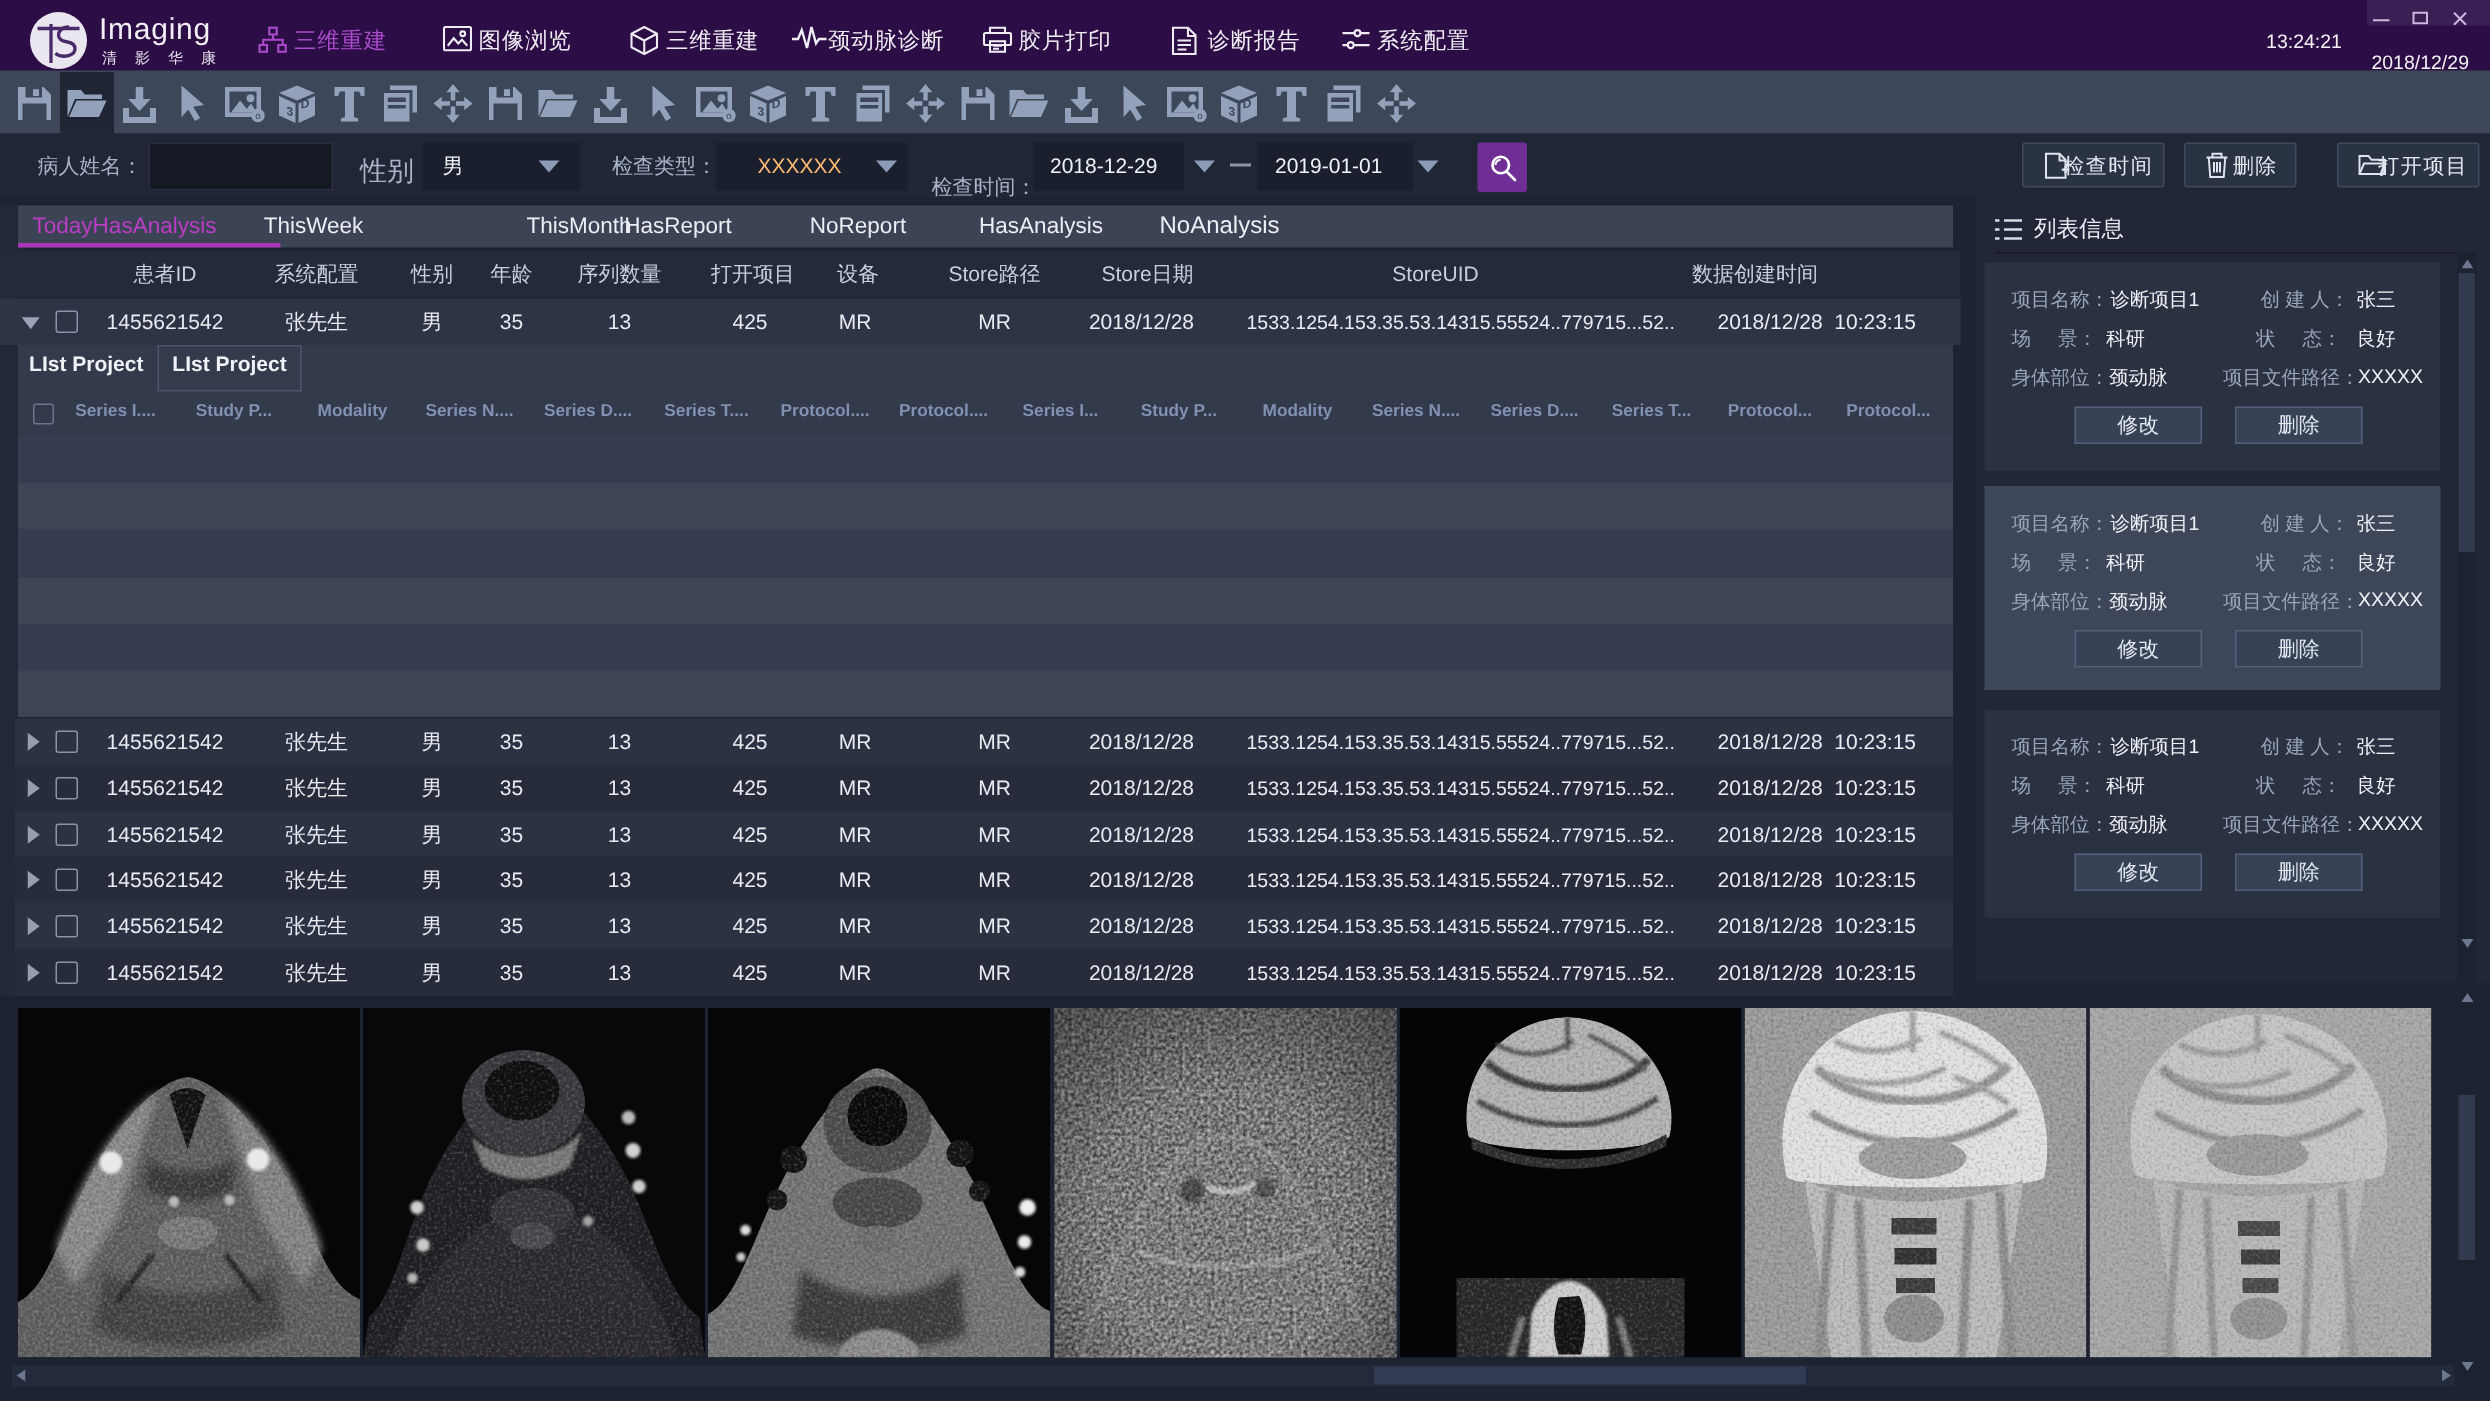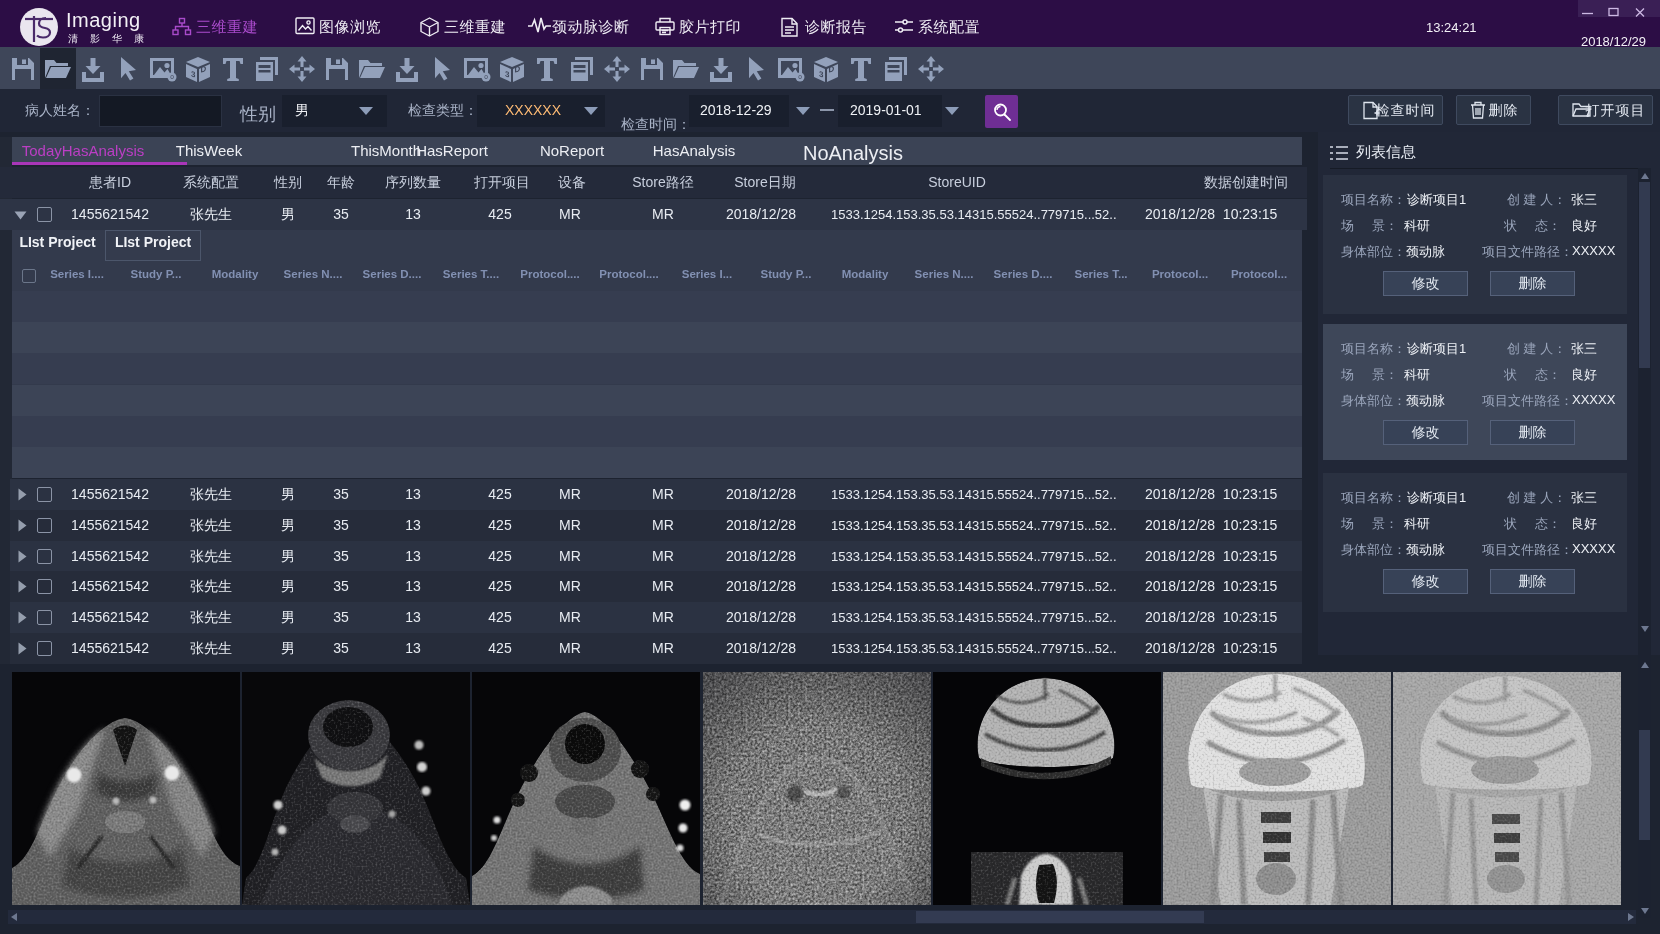--- a/index.html
+++ b/index.html
@@ -71,21 +71,21 @@
       </svg></div>
 <div class="abs" style="left:918px;top:18px;font-size:15px;color:#efedf4;letter-spacing:0.5px;white-space:nowrap">系统配置</div>
 <div class="abs" style="left:1578px;top:0;width:82px;height:17px;background:#3a1f55"></div>
 <svg class="abs" style="left:1580px;top:7px" width="76" height="11" viewBox="0 0 76 11">
 <g stroke="#cdb9e4" stroke-width="1.3" fill="none">
 <path d="M2 6.5 h11"></path>
 <rect x="29" y="1.5" width="9" height="7"></rect>
 <path d="M56 1.5 l8 8 M64 1.5 l-8 8"></path>
 </g>
     </svg>
-<div class="abs" style="left:1426px;top:20px;width:220px;text-align:left;font-size:13px;color:#f2f0f5">13:24:21</div>
+<div class="abs" style="left:1426px;top:20px;width:220px;text-align:center;font-size:13px;color:#f2f0f5">13:24:21</div>
 <div class="abs" style="left:1426px;top:34px;width:220px;text-align:right;font-size:13px;color:#f2f0f5">2018/12/29</div>
 </div>
 <div class="abs" style="left:0;top:47px;width:1660px;height:42px;background:#3e4659">
 <div class="abs" style="left:40px;top:1px;width:36px;height:41px;background:#1f2532"></div>
 <div class="abs" style="left:9px;top:8px;width:28px;height:28px;display:flex;align-items:center;justify-content:center">
       <svg width="26" height="26" viewBox="0 0 26 26">
         <path fill="#93a1bb" d="M2 2 h17 l5 5 v17 h-22 z M7 2 v7 h11 v-7 z M12 3.5 h4 v4.5 h-4 z M5 13 h16 v11 h-16 z" fill-rule="evenodd"></path>
       </svg>
     </div>
 <div class="abs" style="left:44px;top:8px;width:28px;height:28px;display:flex;align-items:center;justify-content:center">
@@ -315,35 +315,35 @@
     </svg>
 </div>
 <div class="abs" style="left:0;top:137px;width:12px;height:527px;background:#222835"></div>
 <div class="abs" style="left:12px;top:137px;width:1290px;height:28px;background:#3b4355">
 <div class="abs" style="left:-19px;top:5px;width:180px;text-align:center;font-size:15px;color:#bb3ec4">TodayHasAnalysis</div>
 <div class="abs" style="left:107px;top:5px;width:180px;text-align:center;font-size:15px;color:#eceef3">ThisWeek</div>
 <div class="abs" style="left:229px;top:5px;width:180px;text-align:right;font-size:15px;color:#eceef3">ThisMonth</div>
 <div class="abs" style="left:350px;top:5px;width:180px;text-align:center;font-size:15px;color:#eceef3">HasReport</div>
 <div class="abs" style="left:470px;top:5px;width:180px;text-align:center;font-size:15px;color:#eceef3">NoReport</div>
 <div class="abs" style="left:592px;top:5px;width:180px;text-align:center;font-size:15px;color:#eceef3">HasAnalysis</div>
-<div class="abs" style="left:711px;top:5px;width:180px;text-align:right;font-size:20px;color:#eceef3">NoAnalysis</div>
+<div class="abs" style="left:711px;top:5px;width:180px;text-align:center;font-size:16px;color:#eceef3">NoAnalysis</div>
 <div class="abs" style="left:0;top:25px;width:175px;height:3px;background:#a936b8"></div>
 </div>
 <div class="abs" style="left:0;top:167px;width:1307px;height:31px;background:#242a3a">
 <div class="abs" style="left:30px;top:7px;width:160px;text-align:center;font-size:14px;color:#c8cfdd">患者ID</div>
 <div class="abs" style="left:131px;top:7px;width:160px;text-align:center;font-size:14px;color:#c8cfdd">系统配置</div>
 <div class="abs" style="left:208px;top:7px;width:160px;text-align:center;font-size:14px;color:#c8cfdd">性别</div>
 <div class="abs" style="left:261px;top:7px;width:160px;text-align:center;font-size:14px;color:#c8cfdd">年龄</div>
 <div class="abs" style="left:333px;top:7px;width:160px;text-align:center;font-size:14px;color:#c8cfdd">序列数量</div>
 <div class="abs" style="left:422px;top:7px;width:160px;text-align:center;font-size:14px;color:#c8cfdd">打开项目</div>
 <div class="abs" style="left:492px;top:7px;width:160px;text-align:center;font-size:14px;color:#c8cfdd">设备</div>
 <div class="abs" style="left:583px;top:7px;width:160px;text-align:center;font-size:14px;color:#c8cfdd">Store路径</div>
 <div class="abs" style="left:685px;top:7px;width:160px;text-align:center;font-size:14px;color:#c8cfdd">Store日期</div>
 <div class="abs" style="left:877px;top:7px;width:160px;text-align:center;font-size:14px;color:#c8cfdd">StoreUID</div>
-<div class="abs" style="left:1128px;top:7px;width:160px;text-align:right;font-size:14px;color:#c8cfdd">数据创建时间</div>
+<div class="abs" style="left:1128px;top:7px;width:160px;text-align:left;font-size:14px;color:#c8cfdd">数据创建时间</div>
 </div>
 <div class="abs" style="left:0;top:199px;width:1307px;height:31px;background:#2d3445"></div>
 <svg class="abs" style="left:14px;top:211px" width="13" height="9" viewBox="0 0 13 9">
     <path fill="#9aa3b5" d="M0.5 0.5 h12 L6.5 8.5 z"></path>
   </svg>
 <div class="abs" style="left:37px;top:207px;width:15px;height:15px;border:1.5px solid #8b94a6;border-radius:2px"></div>
 <div class="abs" style="left:30px;top:206px;width:160px;text-align:center;font-size:14px;color:#e8ecf2">1455621542</div>
 <div class="abs" style="left:131px;top:206px;width:160px;text-align:center;font-size:14px;color:#e8ecf2">张先生</div>
 <div class="abs" style="left:208px;top:206px;width:160px;text-align:center;font-size:14px;color:#e8ecf2">男</div>
 <div class="abs" style="left:261px;top:206px;width:160px;text-align:center;font-size:14px;color:#e8ecf2">35</div>

